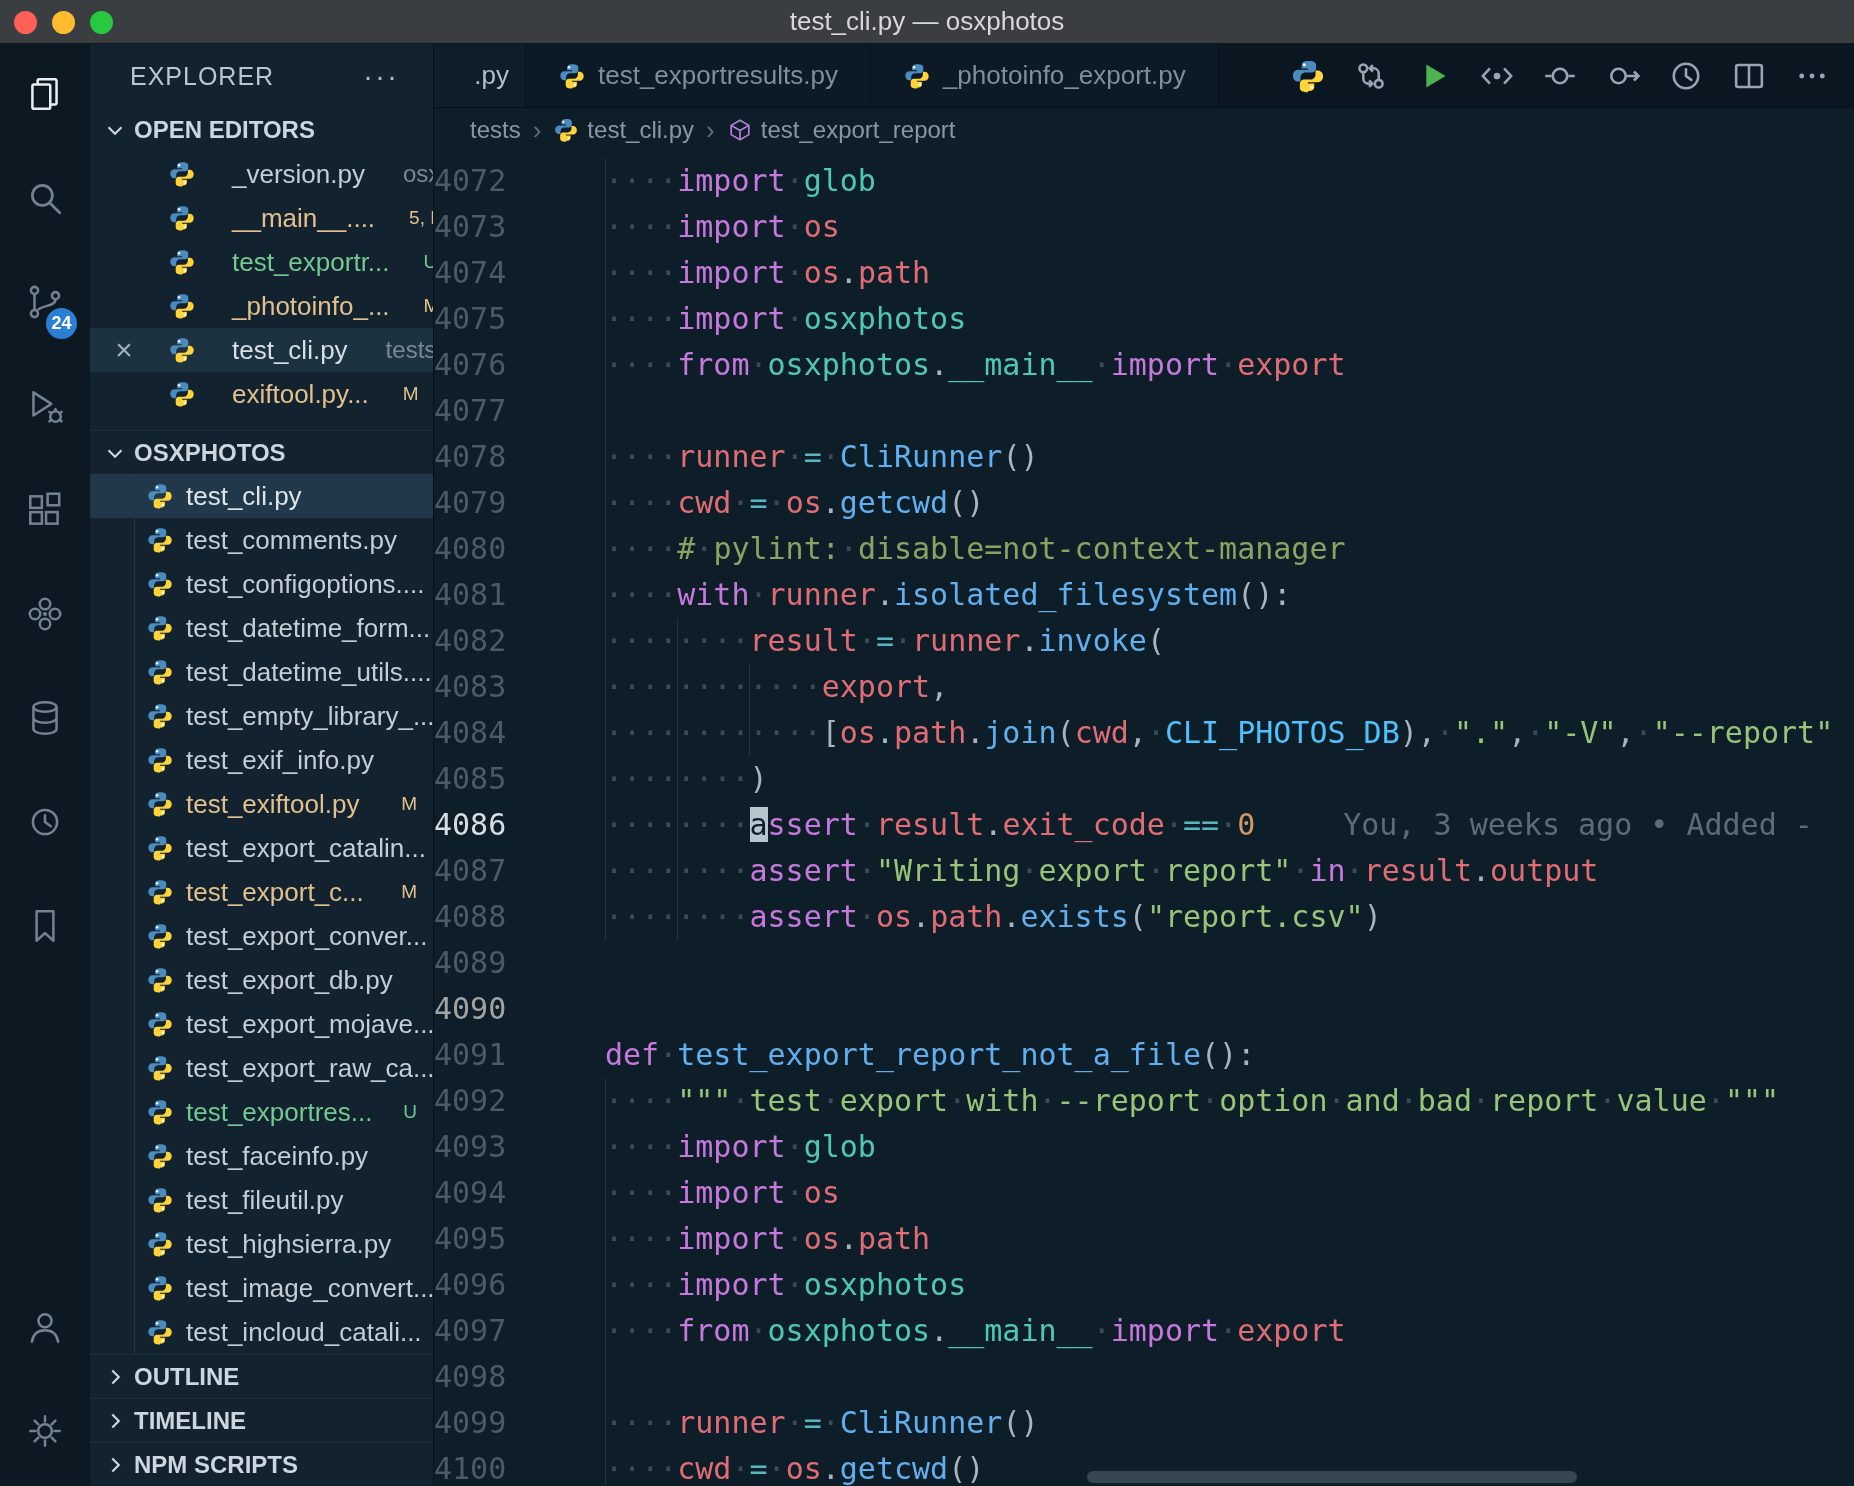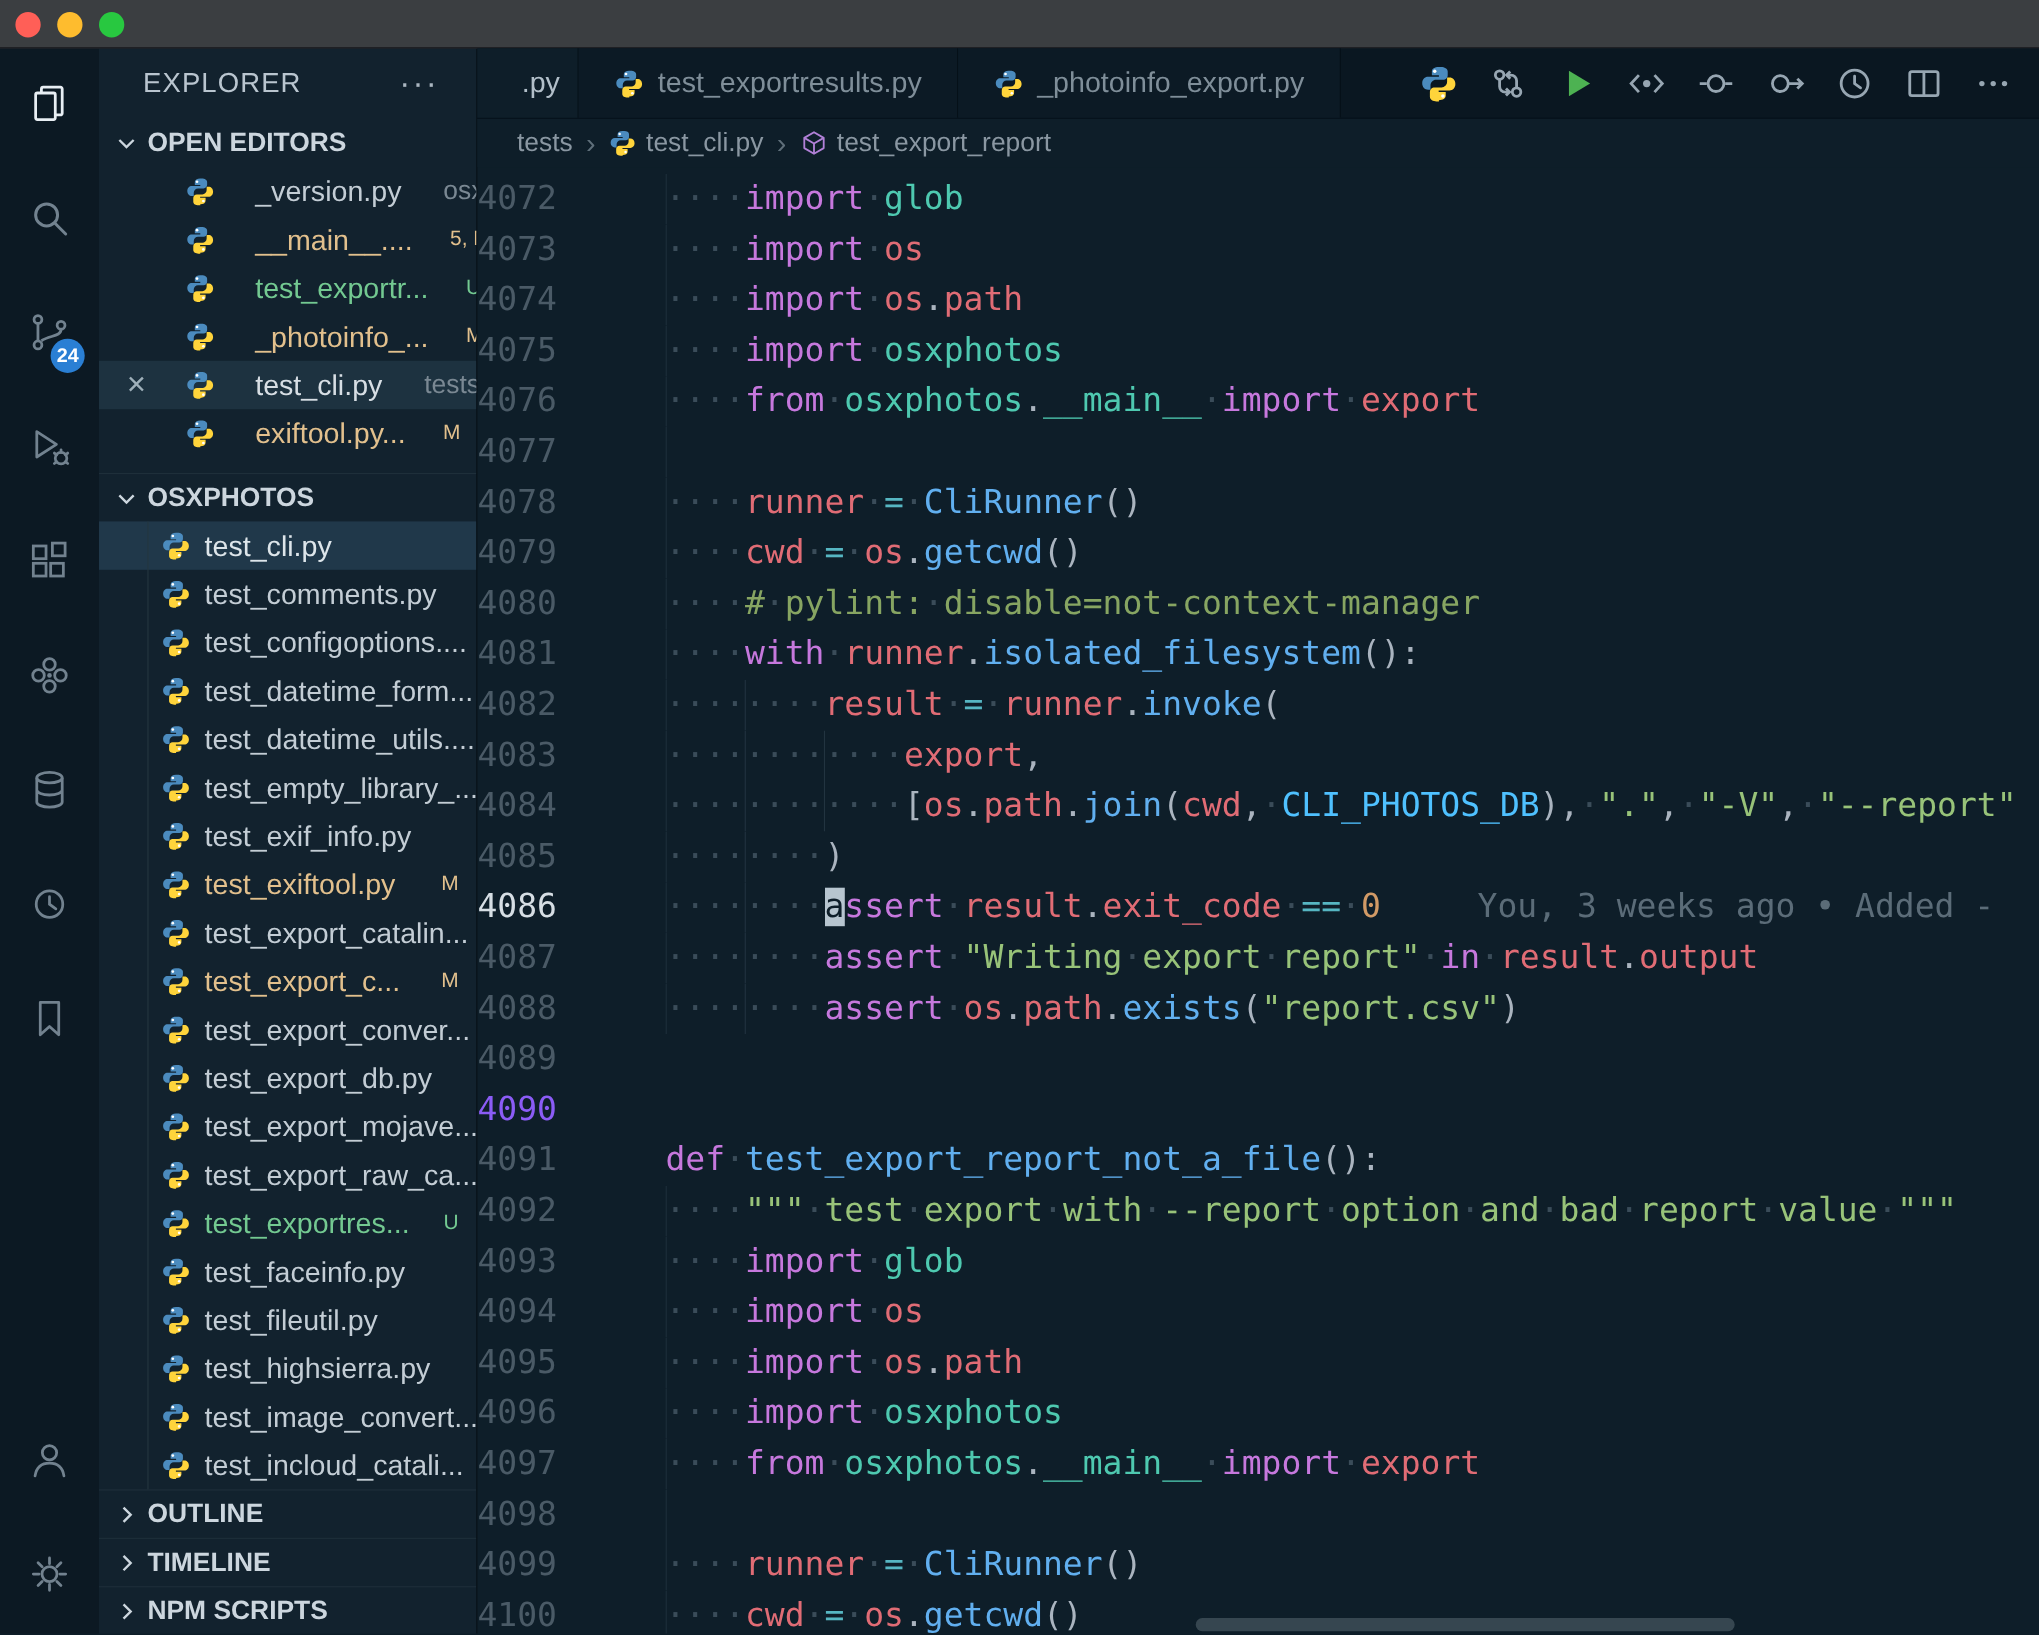--- a/index.html
+++ b/index.html
@@ -87,20 +87,21 @@
 </style>
 </head>
 <body>
 
 <div id="titlebar">
   <div class="lights">
     <span class="light red"></span>
     <span class="light yellow"></span>
     <span class="light green"></span>
   </div>
+  <div class="win-title">test_cli.py — osxphotos</div>
 </div>
 
 <div id="main">
   <nav id="activitybar">
     <div id="ab-top">
         <div class="ab-item active">
           <span><svg viewBox="0 0 40 40">
               <g fill="none" stroke="currentColor" stroke-width="2.4" stroke-linejoin="round">
                 <path d="M13 11V7.5A1.5 1.5 0 0 1 14.5 6h15A1.5 1.5 0 0 1 31 7.5v21a1.5 1.5 0 0 1-1.5 1.5H25"></path>
                 <rect x="8" y="11" width="17" height="23" rx="1.5"></rect>
@@ -693,21 +694,21 @@
         <div class="code-line"><span class="ln" style="color: rgb(74, 90, 102);">4080</span><span class="line-content"><span class="guide" style="left: 0ch;"></span><span class="ws">·</span><span class="ws">·</span><span class="ws">·</span><span class="ws">·</span><span style="color: rgb(135, 165, 98);">#</span><span class="ws">·</span><span style="color: rgb(135, 165, 98);">pylint:</span><span class="ws">·</span><span style="color: rgb(135, 165, 98);">disable=not-context-manager</span></span></div>
         <div class="code-line"><span class="ln" style="color: rgb(74, 90, 102);">4081</span><span class="line-content"><span class="guide" style="left: 0ch;"></span><span class="ws">·</span><span class="ws">·</span><span class="ws">·</span><span class="ws">·</span><span style="color: rgb(198, 120, 221);">with</span><span class="ws">·</span><span style="color: rgb(224, 108, 117);">runner</span><span style="color: rgb(170, 180, 191);">.</span><span style="color: rgb(97, 175, 239);">isolated_filesystem</span><span style="color: rgb(170, 180, 191);">():</span></span></div>
         <div class="code-line"><span class="ln" style="color: rgb(74, 90, 102);">4082</span><span class="line-content"><span class="guide" style="left: 0ch;"></span><span class="guide" style="left: 4ch;"></span><span class="ws">·</span><span class="ws">·</span><span class="ws">·</span><span class="ws">·</span><span class="ws">·</span><span class="ws">·</span><span class="ws">·</span><span class="ws">·</span><span style="color: rgb(224, 108, 117);">result</span><span class="ws">·</span><span style="color: rgb(86, 182, 194);">=</span><span class="ws">·</span><span style="color: rgb(224, 108, 117);">runner</span><span style="color: rgb(170, 180, 191);">.</span><span style="color: rgb(97, 175, 239);">invoke</span><span style="color: rgb(170, 180, 191);">(</span></span></div>
         <div class="code-line"><span class="ln" style="color: rgb(74, 90, 102);">4083</span><span class="line-content"><span class="guide" style="left: 0ch;"></span><span class="guide" style="left: 4ch;"></span><span class="guide" style="left: 8ch;"></span><span class="ws">·</span><span class="ws">·</span><span class="ws">·</span><span class="ws">·</span><span class="ws">·</span><span class="ws">·</span><span class="ws">·</span><span class="ws">·</span><span class="ws">·</span><span class="ws">·</span><span class="ws">·</span><span class="ws">·</span><span style="color: rgb(224, 108, 117);">export</span><span style="color: rgb(170, 180, 191);">,</span></span></div>
         <div class="code-line"><span class="ln" style="color: rgb(74, 90, 102);">4084</span><span class="line-content"><span class="guide" style="left: 0ch;"></span><span class="guide" style="left: 4ch;"></span><span class="guide" style="left: 8ch;"></span><span class="ws">·</span><span class="ws">·</span><span class="ws">·</span><span class="ws">·</span><span class="ws">·</span><span class="ws">·</span><span class="ws">·</span><span class="ws">·</span><span class="ws">·</span><span class="ws">·</span><span class="ws">·</span><span class="ws">·</span><span style="color: rgb(170, 180, 191);">[</span><span style="color: rgb(224, 108, 117);">os</span><span style="color: rgb(170, 180, 191);">.</span><span style="color: rgb(224, 108, 117);">path</span><span style="color: rgb(170, 180, 191);">.</span><span style="color: rgb(97, 175, 239);">join</span><span style="color: rgb(170, 180, 191);">(</span><span style="color: rgb(224, 108, 117);">cwd</span><span style="color: rgb(170, 180, 191);">,</span><span class="ws">·</span><span style="color: rgb(79, 193, 255);">CLI_PHOTOS_DB</span><span style="color: rgb(170, 180, 191);">),</span><span class="ws">·</span><span style="color: rgb(152, 195, 121);">"."</span><span style="color: rgb(170, 180, 191);">,</span><span class="ws">·</span><span style="color: rgb(152, 195, 121);">"-V"</span><span style="color: rgb(170, 180, 191);">,</span><span class="ws">·</span><span style="color: rgb(152, 195, 121);">"--report"</span></span></div>
         <div class="code-line"><span class="ln" style="color: rgb(74, 90, 102);">4085</span><span class="line-content"><span class="guide" style="left: 0ch;"></span><span class="guide" style="left: 4ch;"></span><span class="ws">·</span><span class="ws">·</span><span class="ws">·</span><span class="ws">·</span><span class="ws">·</span><span class="ws">·</span><span class="ws">·</span><span class="ws">·</span><span style="color: rgb(170, 180, 191);">)</span></span></div>
         <div class="code-line current"><span class="ln" style="color: rgb(214, 222, 228);">4086</span><span class="line-content"><span class="guide" style="left: 0ch;"></span><span class="guide" style="left: 4ch;"></span><span class="ws">·</span><span class="ws">·</span><span class="ws">·</span><span class="ws">·</span><span class="ws">·</span><span class="ws">·</span><span class="ws">·</span><span class="ws">·</span><span class="cursor">a</span><span style="color: rgb(198, 120, 221);">ssert</span><span class="ws">·</span><span style="color: rgb(224, 108, 117);">result</span><span style="color: rgb(170, 180, 191);">.</span><span style="color: rgb(224, 108, 117);">exit_code</span><span class="ws">·</span><span style="color: rgb(86, 182, 194);">==</span><span class="ws">·</span><span style="color: rgb(209, 154, 102);">0</span><span class="blame" style="color: rgb(91, 108, 120);">You, 3 weeks ago • Added -</span></span></div>
         <div class="code-line"><span class="ln" style="color: rgb(74, 90, 102);">4087</span><span class="line-content"><span class="guide" style="left: 0ch;"></span><span class="guide" style="left: 4ch;"></span><span class="ws">·</span><span class="ws">·</span><span class="ws">·</span><span class="ws">·</span><span class="ws">·</span><span class="ws">·</span><span class="ws">·</span><span class="ws">·</span><span style="color: rgb(198, 120, 221);">assert</span><span class="ws">·</span><span style="color: rgb(152, 195, 121);">"Writing</span><span class="ws">·</span><span style="color: rgb(152, 195, 121);">export</span><span class="ws">·</span><span style="color: rgb(152, 195, 121);">report"</span><span class="ws">·</span><span style="color: rgb(198, 120, 221);">in</span><span class="ws">·</span><span style="color: rgb(224, 108, 117);">result</span><span style="color: rgb(170, 180, 191);">.</span><span style="color: rgb(224, 108, 117);">output</span></span></div>
         <div class="code-line"><span class="ln" style="color: rgb(74, 90, 102);">4088</span><span class="line-content"><span class="guide" style="left: 0ch;"></span><span class="guide" style="left: 4ch;"></span><span class="ws">·</span><span class="ws">·</span><span class="ws">·</span><span class="ws">·</span><span class="ws">·</span><span class="ws">·</span><span class="ws">·</span><span class="ws">·</span><span style="color: rgb(198, 120, 221);">assert</span><span class="ws">·</span><span style="color: rgb(224, 108, 117);">os</span><span style="color: rgb(170, 180, 191);">.</span><span style="color: rgb(224, 108, 117);">path</span><span style="color: rgb(170, 180, 191);">.</span><span style="color: rgb(97, 175, 239);">exists</span><span style="color: rgb(170, 180, 191);">(</span><span style="color: rgb(152, 195, 121);">"report.csv"</span><span style="color: rgb(170, 180, 191);">)</span></span></div>
         <div class="code-line"><span class="ln" style="color: rgb(74, 90, 102);">4089</span><span class="line-content"></span></div>
-        <div class="code-line"><span class="ln" style="color: #8b5cf6;">4090</span><span class="line-content"></span></div>
+        <div class="code-line"><span class="ln" style="color: #a3a3a3;">4090</span><span class="line-content"></span></div>
         <div class="code-line"><span class="ln" style="color: rgb(74, 90, 102);">4091</span><span class="line-content"><span style="color: rgb(198, 120, 221);">def</span><span class="ws">·</span><span style="color: rgb(97, 175, 239);">test_export_report_not_a_file</span><span style="color: rgb(170, 180, 191);">():</span></span></div>
         <div class="code-line"><span class="ln" style="color: rgb(74, 90, 102);">4092</span><span class="line-content"><span class="guide" style="left: 0ch;"></span><span class="ws">·</span><span class="ws">·</span><span class="ws">·</span><span class="ws">·</span><span style="color: rgb(152, 195, 121);">"""</span><span class="ws">·</span><span style="color: rgb(152, 195, 121);">test</span><span class="ws">·</span><span style="color: rgb(152, 195, 121);">export</span><span class="ws">·</span><span style="color: rgb(152, 195, 121);">with</span><span class="ws">·</span><span style="color: rgb(152, 195, 121);">--report</span><span class="ws">·</span><span style="color: rgb(152, 195, 121);">option</span><span class="ws">·</span><span style="color: rgb(152, 195, 121);">and</span><span class="ws">·</span><span style="color: rgb(152, 195, 121);">bad</span><span class="ws">·</span><span style="color: rgb(152, 195, 121);">report</span><span class="ws">·</span><span style="color: rgb(152, 195, 121);">value</span><span class="ws">·</span><span style="color: rgb(152, 195, 121);">"""</span></span></div>
         <div class="code-line"><span class="ln" style="color: rgb(74, 90, 102);">4093</span><span class="line-content"><span class="guide" style="left: 0ch;"></span><span class="ws">·</span><span class="ws">·</span><span class="ws">·</span><span class="ws">·</span><span style="color: rgb(198, 120, 221);">import</span><span class="ws">·</span><span style="color: rgb(78, 201, 176);">glob</span></span></div>
         <div class="code-line"><span class="ln" style="color: rgb(74, 90, 102);">4094</span><span class="line-content"><span class="guide" style="left: 0ch;"></span><span class="ws">·</span><span class="ws">·</span><span class="ws">·</span><span class="ws">·</span><span style="color: rgb(198, 120, 221);">import</span><span class="ws">·</span><span style="color: rgb(224, 108, 117);">os</span></span></div>
         <div class="code-line"><span class="ln" style="color: rgb(74, 90, 102);">4095</span><span class="line-content"><span class="guide" style="left: 0ch;"></span><span class="ws">·</span><span class="ws">·</span><span class="ws">·</span><span class="ws">·</span><span style="color: rgb(198, 120, 221);">import</span><span class="ws">·</span><span style="color: rgb(224, 108, 117);">os</span><span style="color: rgb(170, 180, 191);">.</span><span style="color: rgb(224, 108, 117);">path</span></span></div>
         <div class="code-line"><span class="ln" style="color: rgb(74, 90, 102);">4096</span><span class="line-content"><span class="guide" style="left: 0ch;"></span><span class="ws">·</span><span class="ws">·</span><span class="ws">·</span><span class="ws">·</span><span style="color: rgb(198, 120, 221);">import</span><span class="ws">·</span><span style="color: rgb(78, 201, 176);">osxphotos</span></span></div>
         <div class="code-line"><span class="ln" style="color: rgb(74, 90, 102);">4097</span><span class="line-content"><span class="guide" style="left: 0ch;"></span><span class="ws">·</span><span class="ws">·</span><span class="ws">·</span><span class="ws">·</span><span style="color: rgb(198, 120, 221);">from</span><span class="ws">·</span><span style="color: rgb(78, 201, 176);">osxphotos</span><span style="color: rgb(170, 180, 191);">.</span><span style="color: rgb(78, 201, 176);">__main__</span><span class="ws">·</span><span style="color: rgb(198, 120, 221);">import</span><span class="ws">·</span><span style="color: rgb(224, 108, 117);">export</span></span></div>
         <div class="code-line"><span class="ln" style="color: rgb(74, 90, 102);">4098</span><span class="line-content"><span class="guide" style="left: 0ch;"></span></span></div>
         <div class="code-line"><span class="ln" style="color: rgb(74, 90, 102);">4099</span><span class="line-content"><span class="guide" style="left: 0ch;"></span><span class="ws">·</span><span class="ws">·</span><span class="ws">·</span><span class="ws">·</span><span style="color: rgb(224, 108, 117);">runner</span><span class="ws">·</span><span style="color: rgb(86, 182, 194);">=</span><span class="ws">·</span><span style="color: rgb(97, 175, 239);">CliRunner</span><span style="color: rgb(170, 180, 191);">()</span></span></div>
         <div class="code-line"><span class="ln" style="color: rgb(74, 90, 102);">4100</span><span class="line-content"><span class="guide" style="left: 0ch;"></span><span class="ws">·</span><span class="ws">·</span><span class="ws">·</span><span class="ws">·</span><span style="color: rgb(224, 108, 117);">cwd</span><span class="ws">·</span><span style="color: rgb(86, 182, 194);">=</span><span class="ws">·</span><span style="color: rgb(224, 108, 117);">os</span><span style="color: rgb(170, 180, 191);">.</span><span style="color: rgb(97, 175, 239);">getcwd</span><span style="color: rgb(170, 180, 191);">()</span></span></div>

